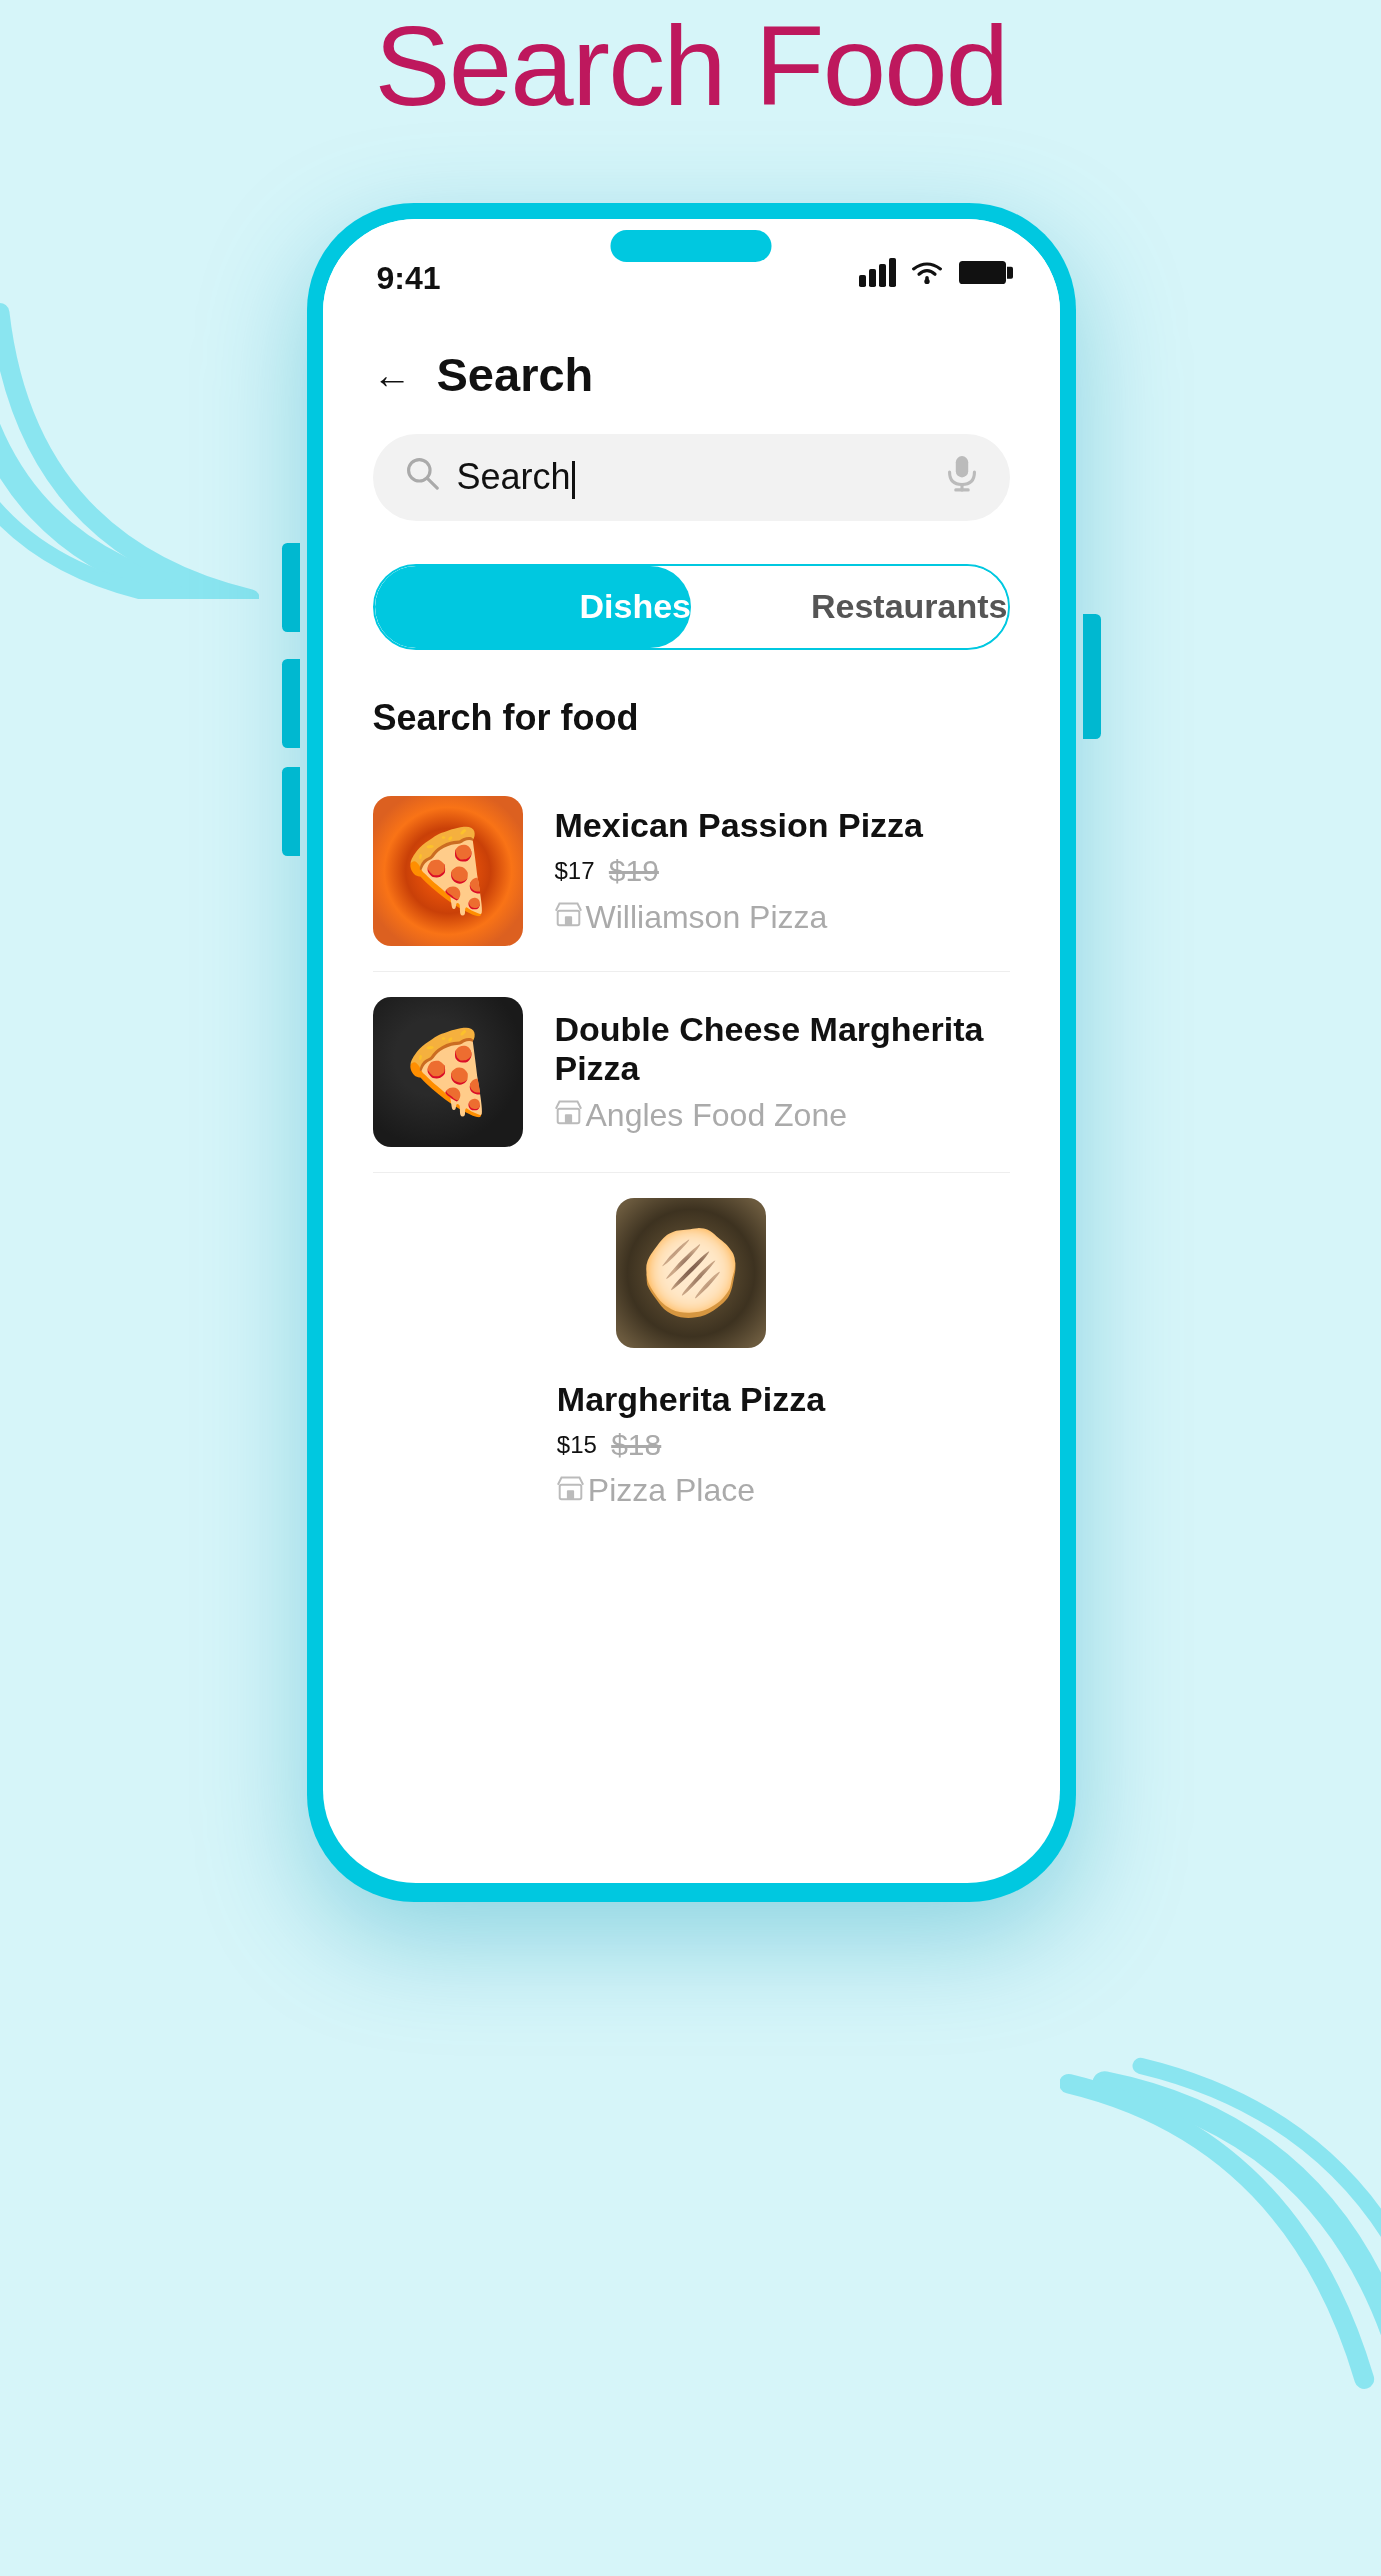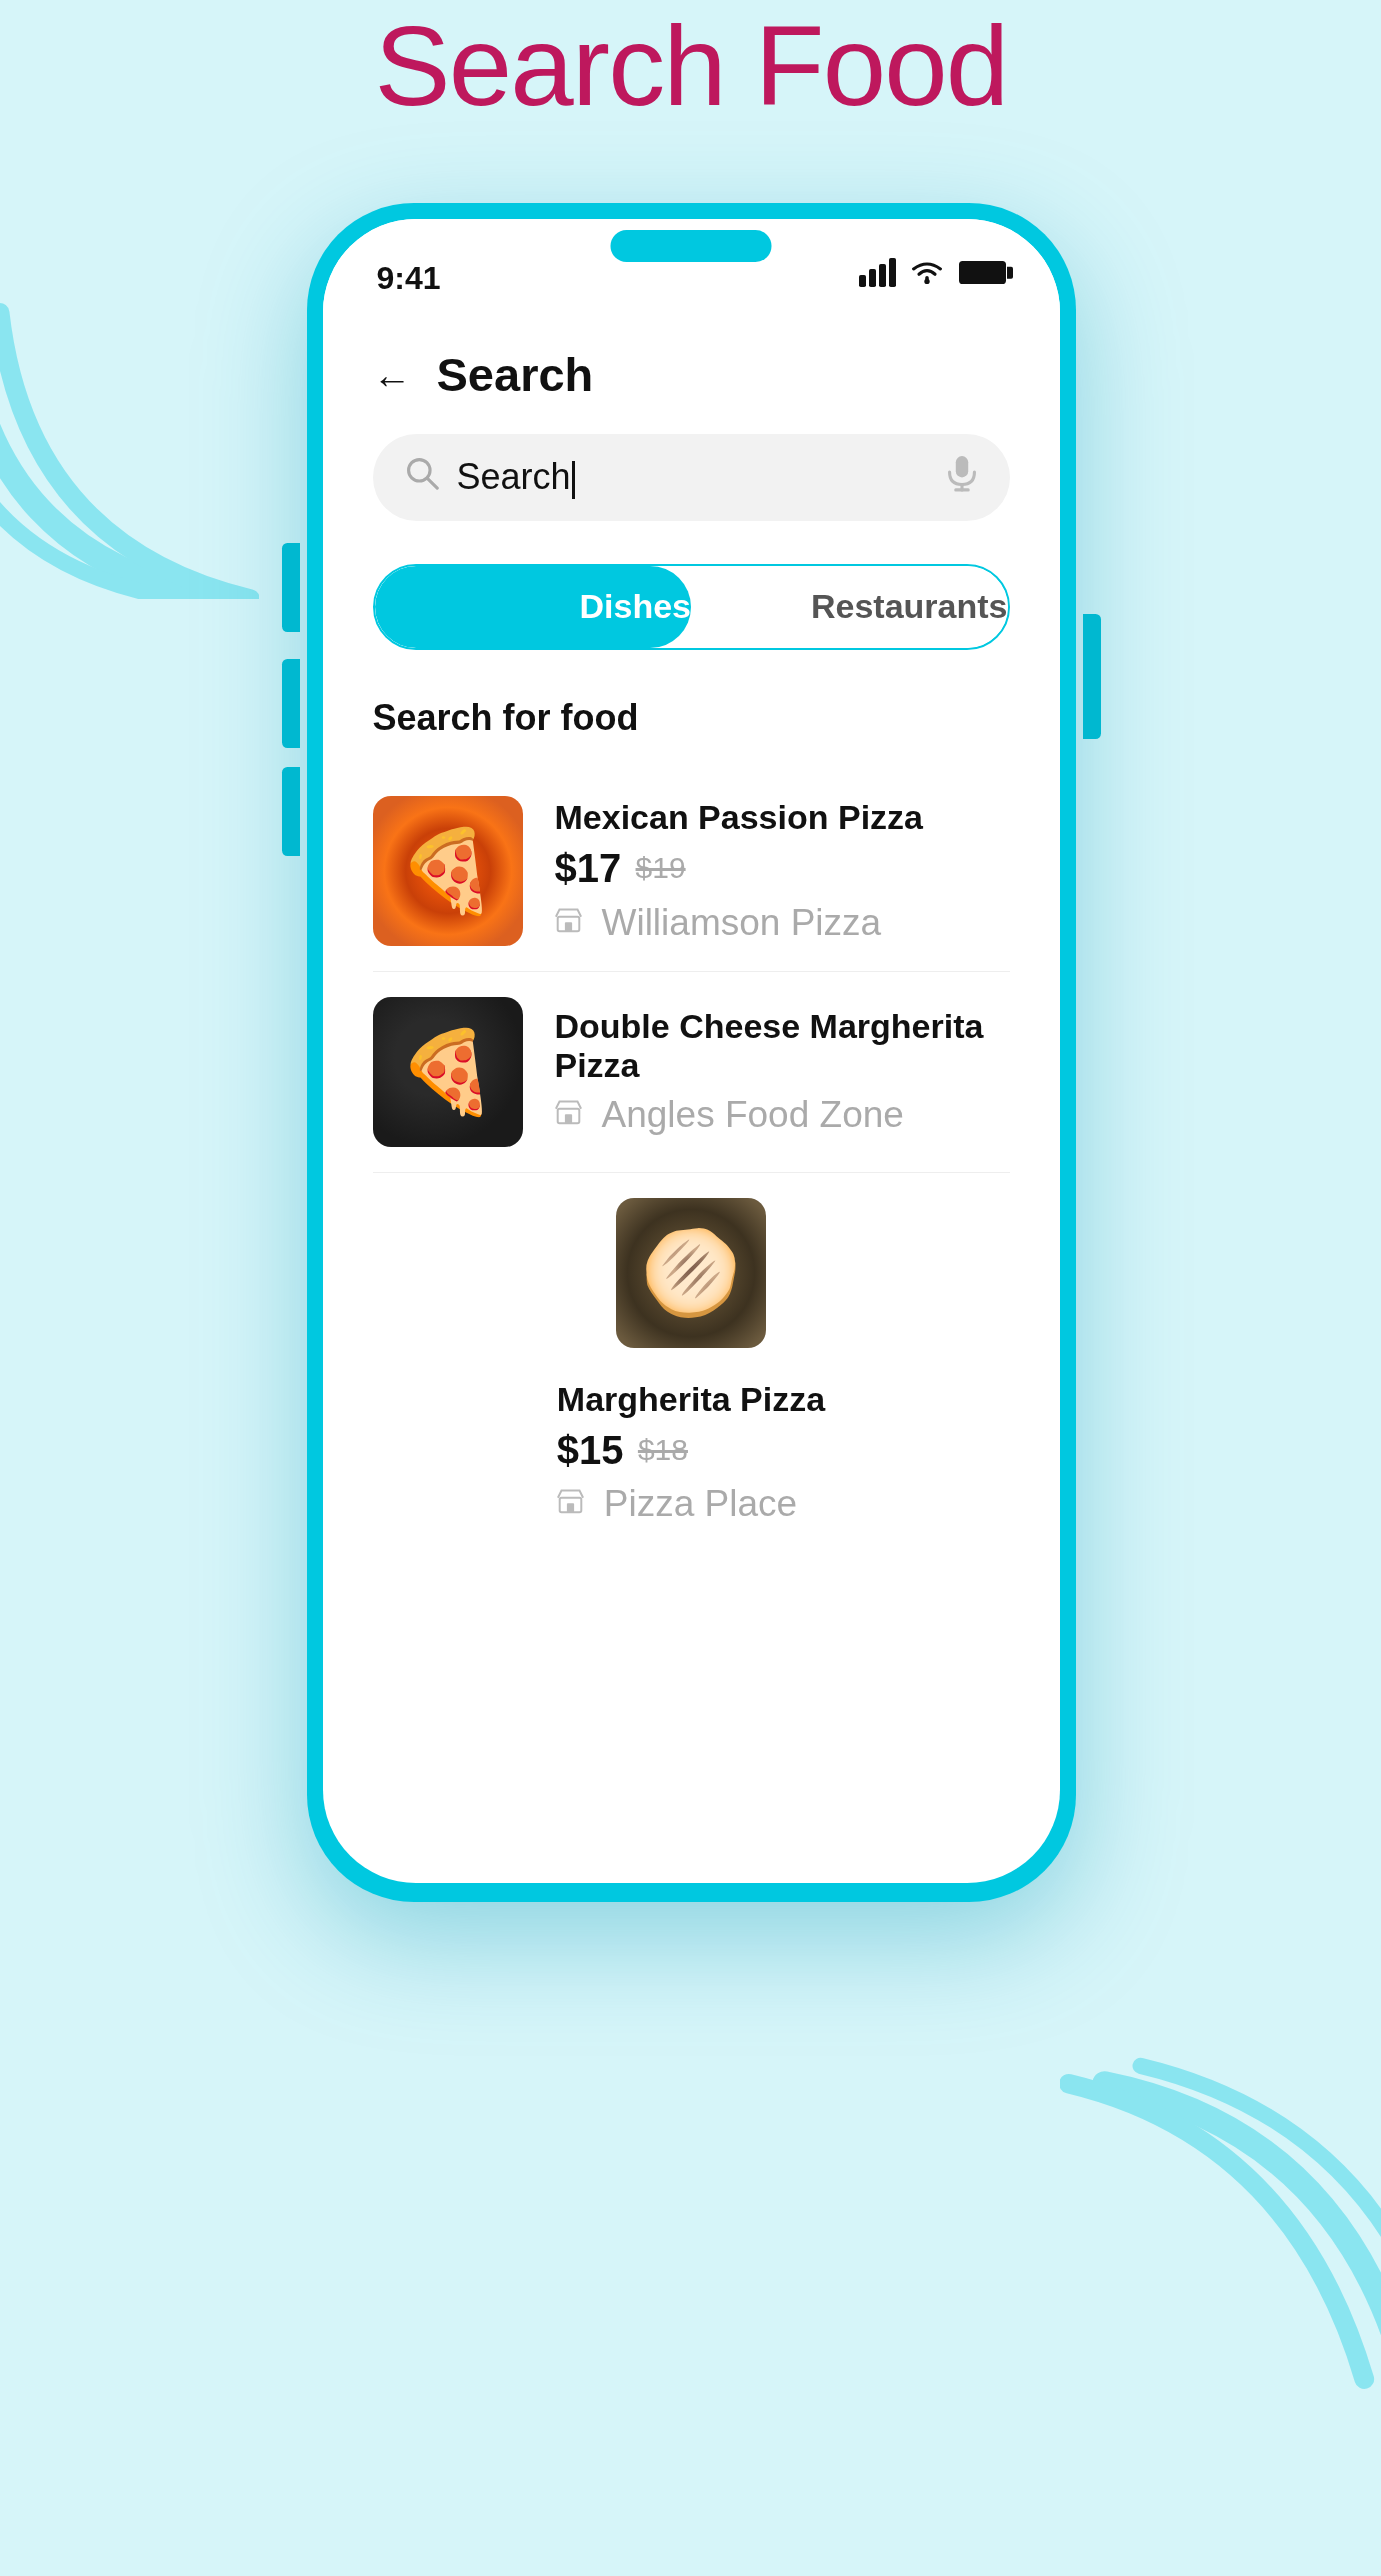--- a/index.html
+++ b/index.html
@@ -298,37 +298,37 @@
     }
 
     .food-prices {
       display: flex;
       align-items: center;
       gap: 14.3px;
       margin-bottom: 10.7px;
     }
 
     .food-price-current {
-      font-size: 40px;
-      font-weight: 700;
+      font-size: 24px;
+      font-weight: 400;
       color: #111;
     }
 
     .food-price-old {
       font-size: 30px;
       color: #aaa;
       text-decoration: line-through;
     }
 
     .food-restaurant {
       display: flex;
       align-items: center;
-      gap: 20px;
+      gap: 4px;
       color: #aaa;
-      font-size: 37px;
+      font-size: 32px;
     }
 
     .store-icon {
       font-size: 29px;
       color: #bbb;
     }
 
     
     .signal-bars {
       display: flex;

